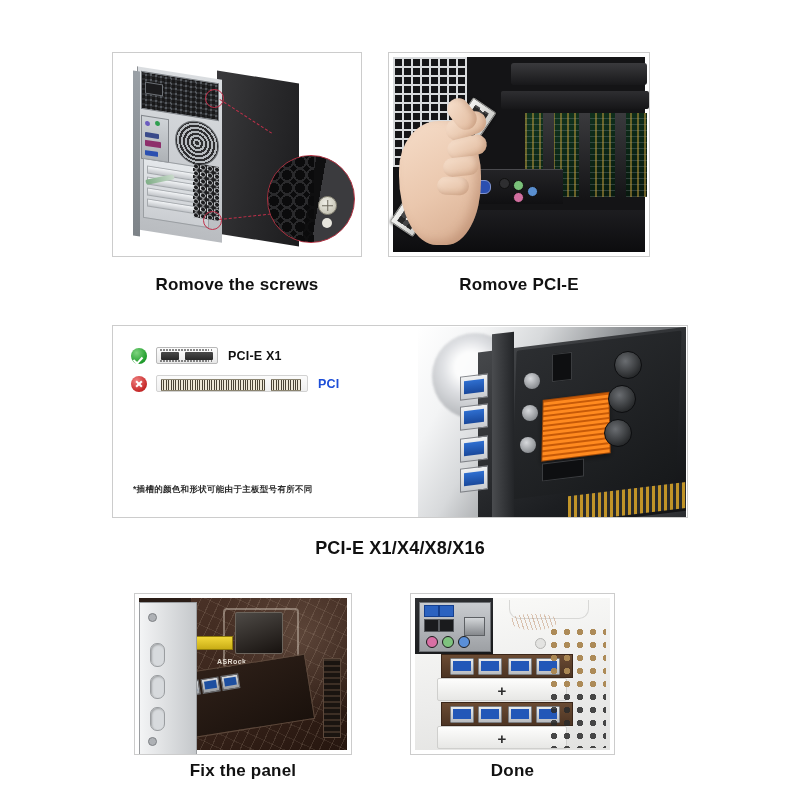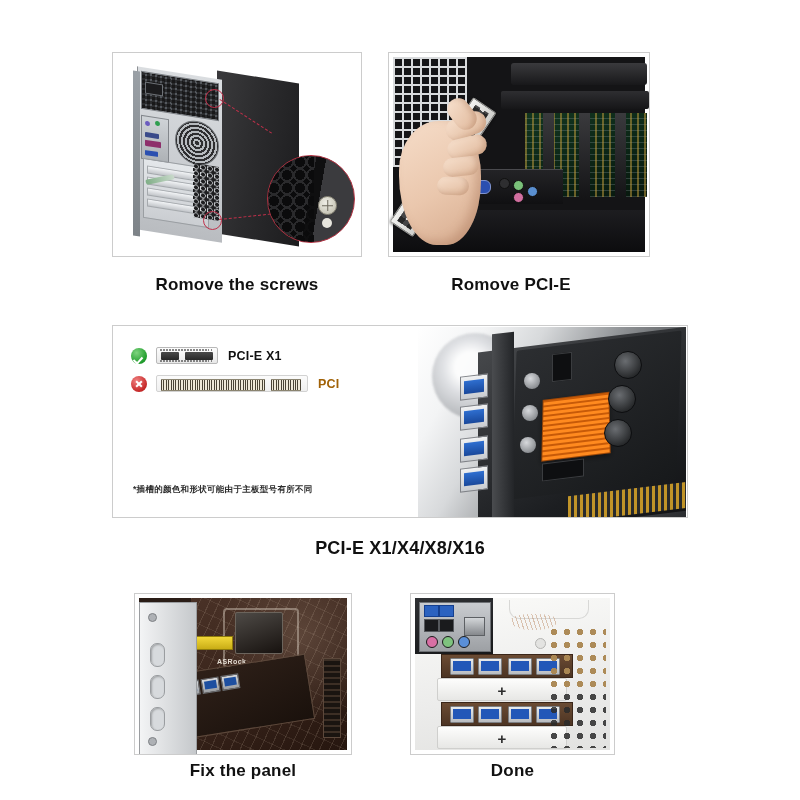--- a/index.html
+++ b/index.html
@@ -237,21 +237,21 @@
     background:#fff; transform-origin:50% 50%;
   }
   .status-ico.no:before{ transform:translate(-50%,-50%) rotate(45deg); }
   .status-ico.no:after{ transform:translate(-50%,-50%) rotate(-45deg); }
 
   .slot-gfx{ position:relative; height:17px; flex:0 0 auto; }
   .slot-label{
     font-size:12.5px; font-weight:700; letter-spacing:.2px;
     margin-left:10px; white-space:nowrap; color:#111;
   }
-  .slot-label.muted{ color:#a16207; font-weight:700; }
+  .slot-label.muted{ color:#1d4ed8; font-weight:700; }
 
   
   .sl{ position:absolute; inset:0; border-radius:2px; box-sizing:border-box; }
   .sl-white{
     background:linear-gradient(180deg,#fdfdfd,#e8e8e8);
     border:1px solid #b9b9b9;
   }
   .sl-blue{
     background:linear-gradient(180deg,#2a55b8,#123a93);
     border:1px solid #0d2d74;
@@ -573,21 +573,21 @@
       </div>
 
       <div class="hand"></div>
       <div class="finger" style="left:52px;top:58px;width:42px;height:22px;transform:rotate(-22deg);"></div>
       <div class="finger" style="left:54px;top:80px;width:40px;height:20px;transform:rotate(-14deg);"></div>
       <div class="finger" style="left:50px;top:100px;width:36px;height:19px;transform:rotate(-6deg);"></div>
       <div class="finger" style="left:44px;top:120px;width:32px;height:18px;transform:rotate(2deg);"></div>
       <div class="finger" style="left:58px;top:40px;width:22px;height:34px;transform:rotate(-38deg);"></div>
     </div>
   </div>
-  <div class="caption" id="c-remove" style="left:380px;top:275px;width:262px;">Romove PCI-E</div>
+  <div class="caption" id="c-remove" style="left:388px;top:275px;width:262px;">Romove PCI-E</div>
 
   <div class="panel" id="p-slots">
 
     <div class="slot-rows">
 
       <div class="slot-row">
         <div class="status-ico ok"></div>
         <div class="slot-gfx" style="width:62px;">
           <div class="sl sl-white">
             <div class="sl-teeth"></div>

